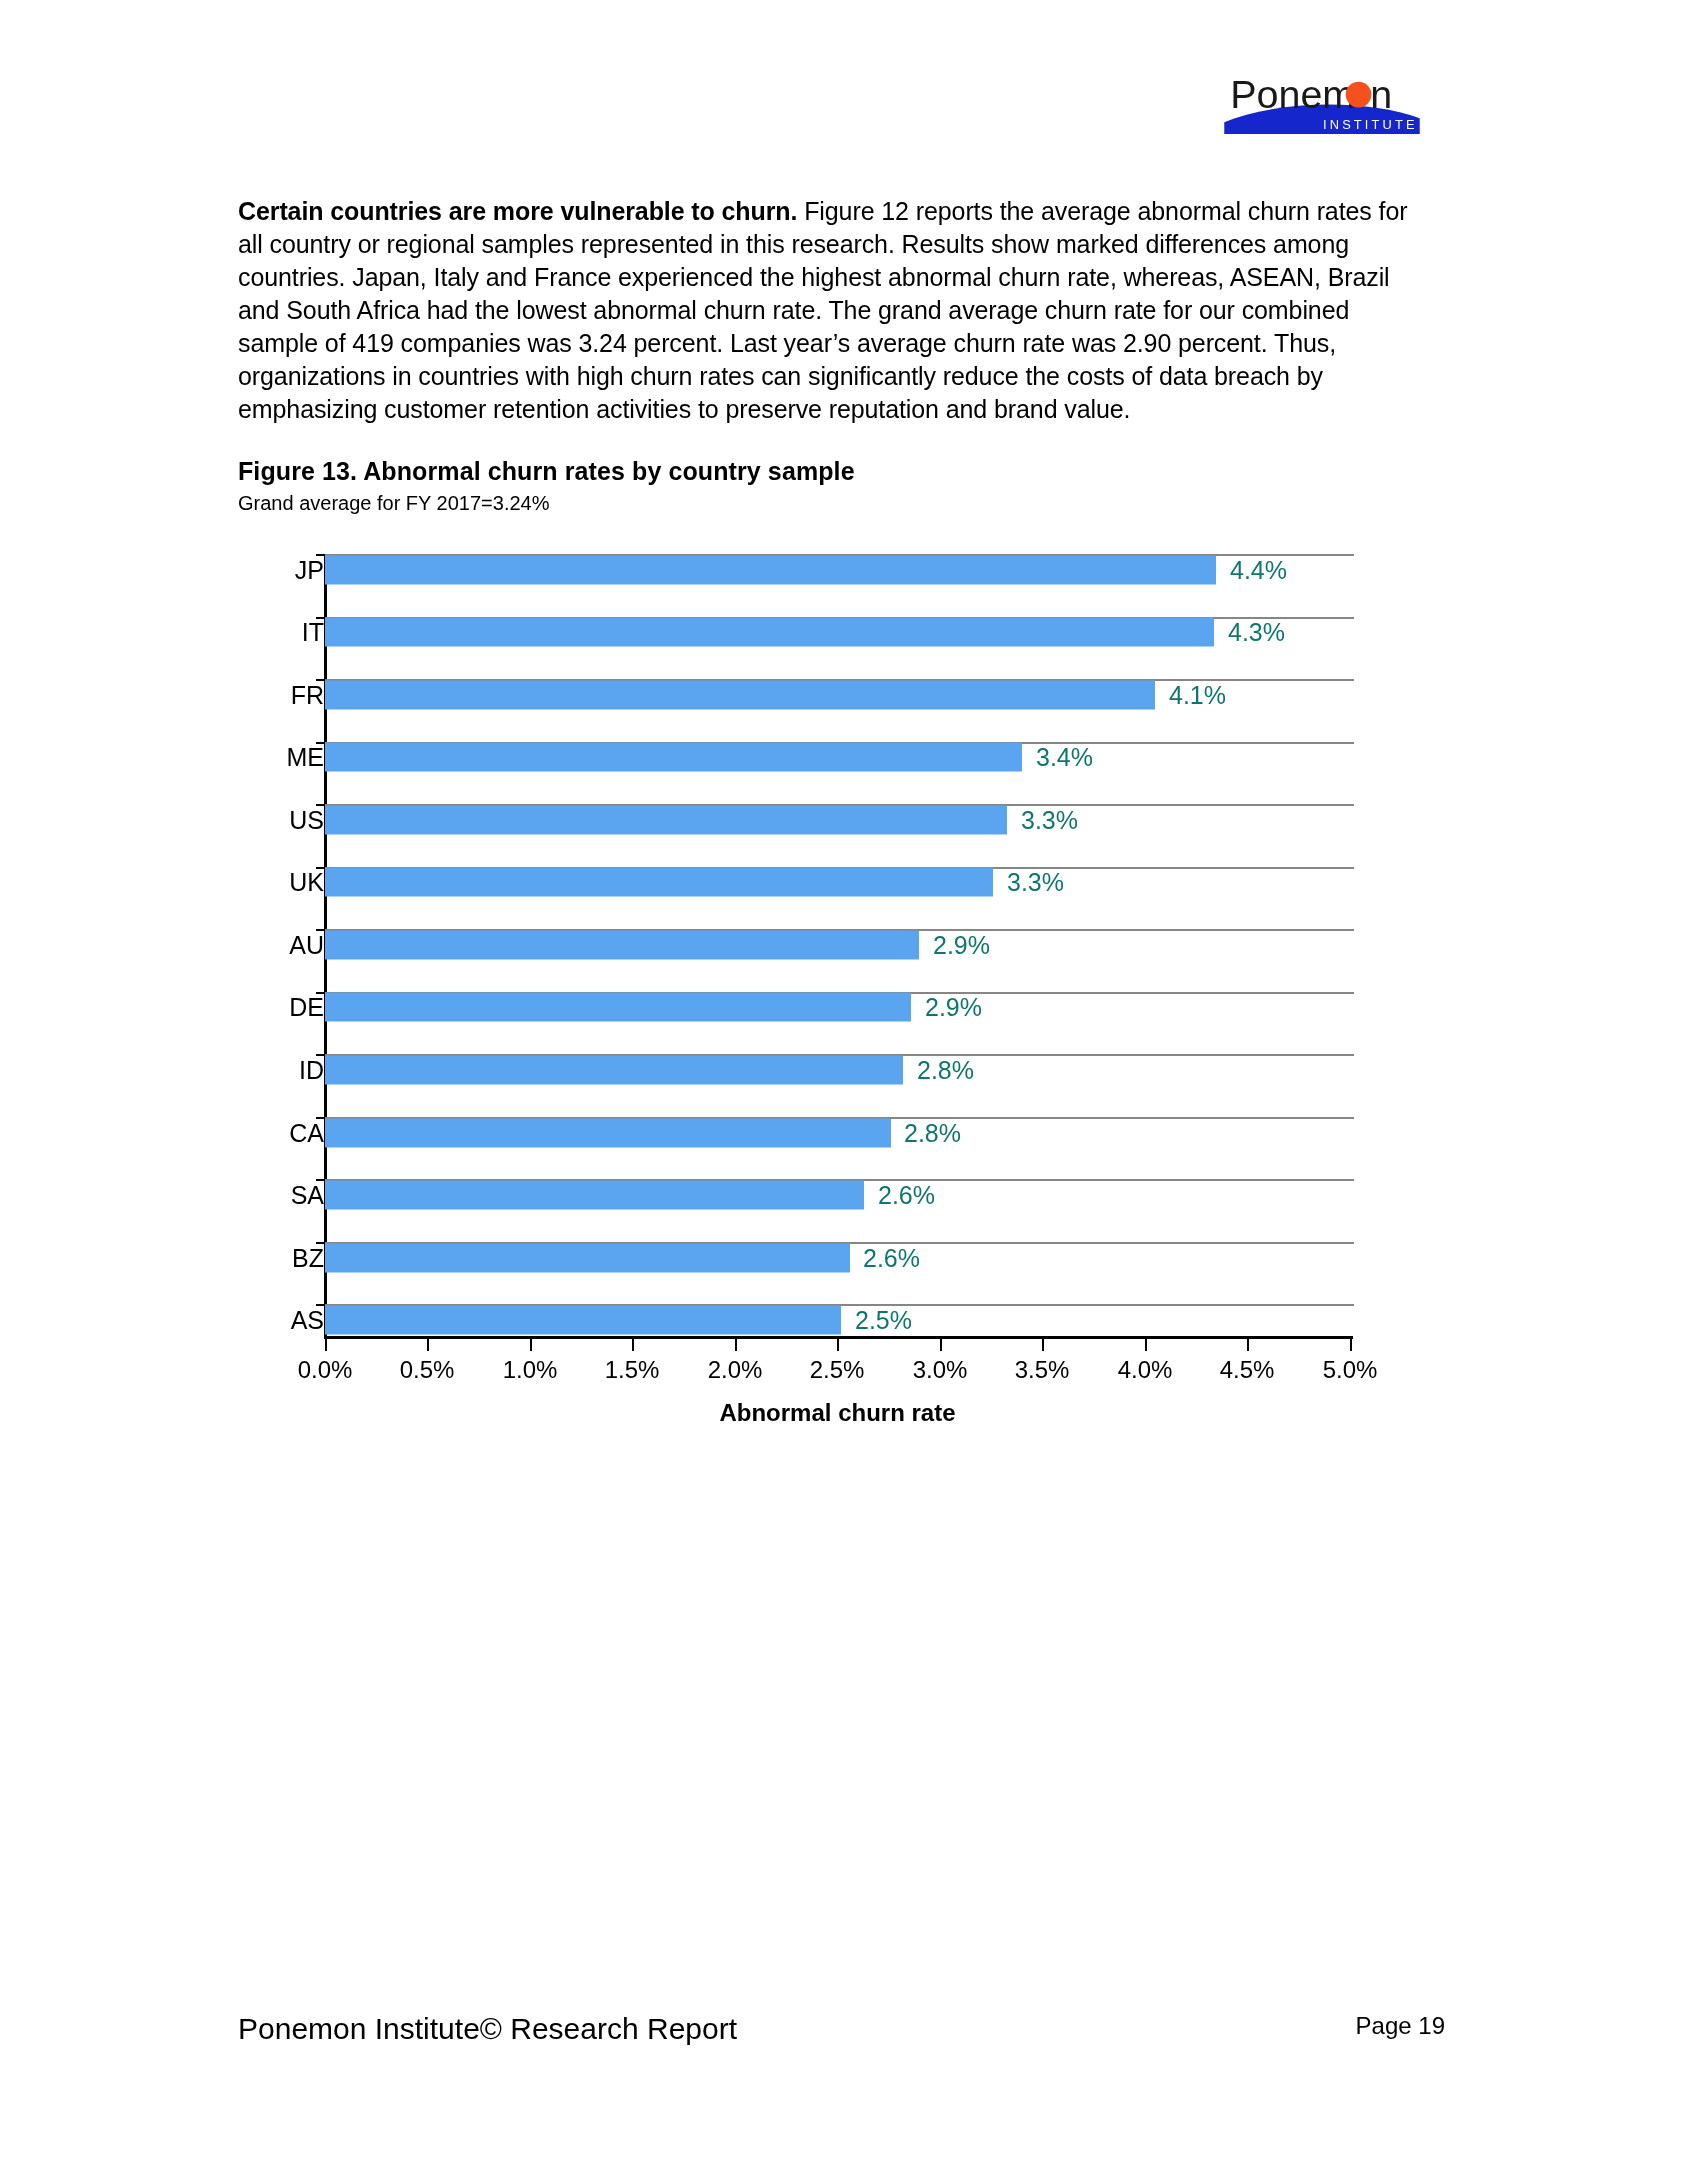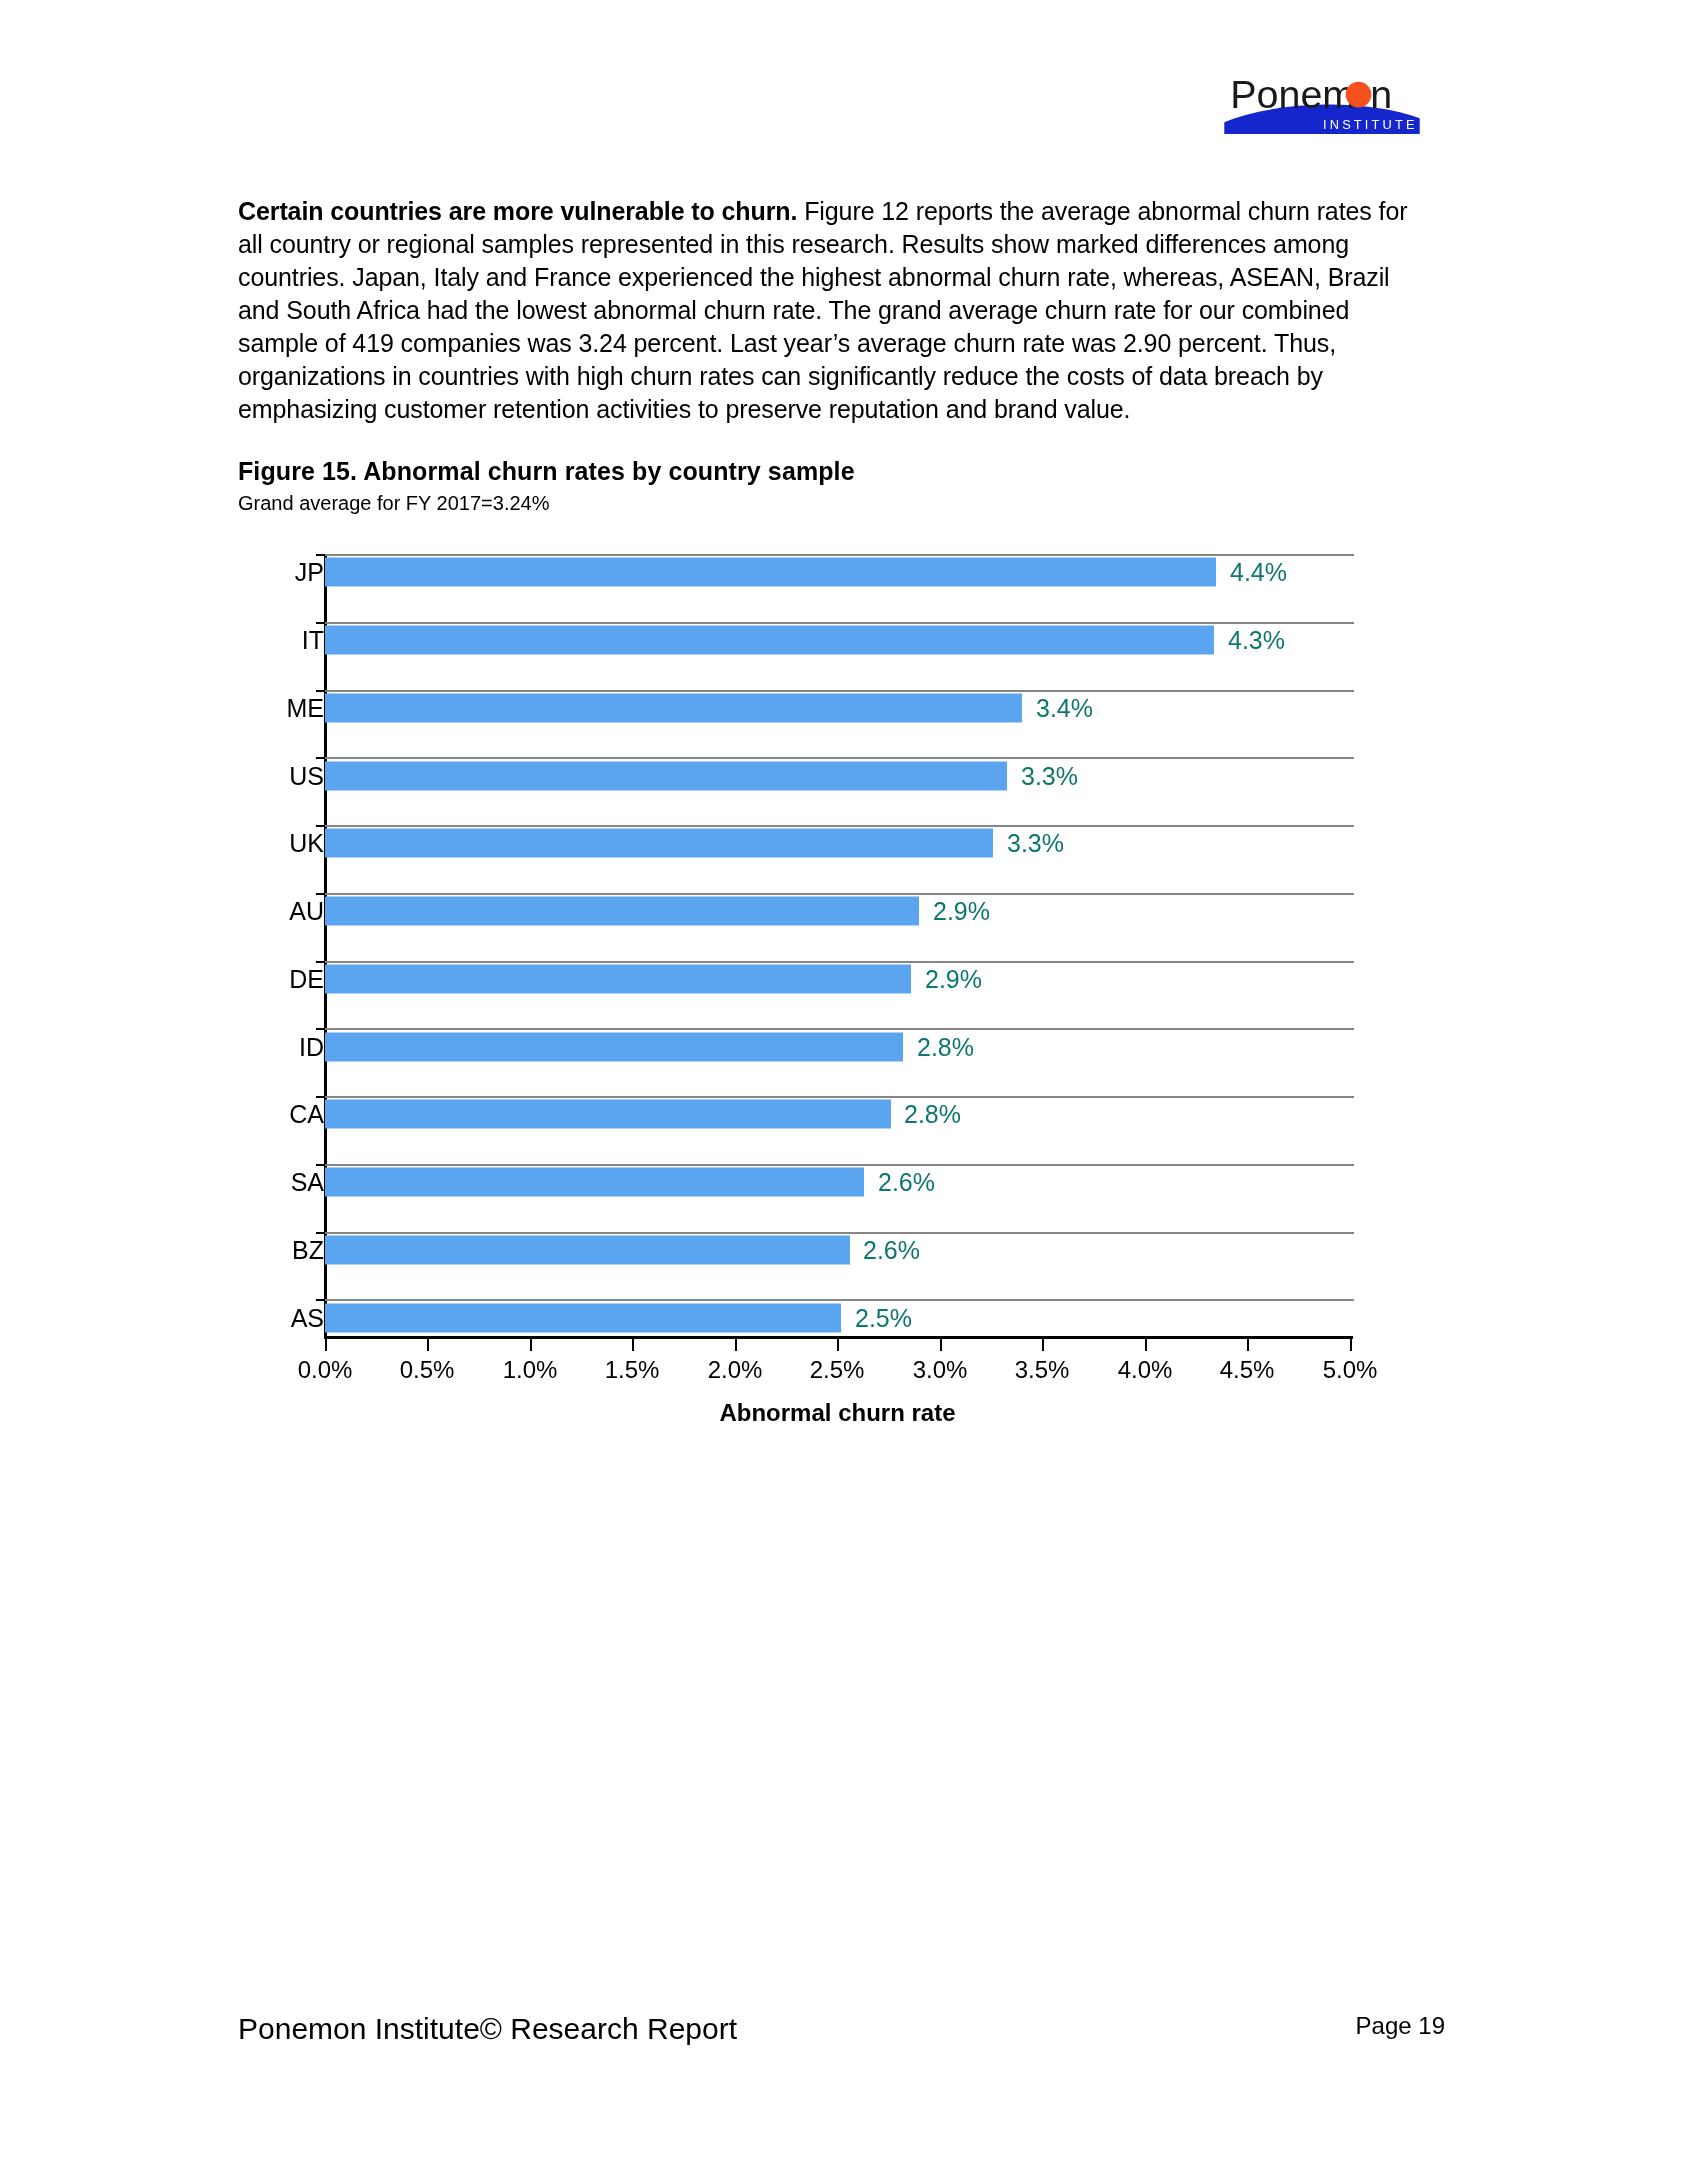--- a/index.html
+++ b/index.html
@@ -217,21 +217,21 @@
       <path d="M6 62 C58 40, 150 38, 204 58 L204 74 L6 74 Z" fill="#1526CC"></path>
       <text x="12" y="48" font-family="'Liberation Sans', sans-serif" font-size="40" fill="#1A1A1A">Ponem</text>
       <circle cx="142" cy="34" r="13" fill="#F4511E"></circle>
       <text x="154" y="48" font-family="'Liberation Sans', sans-serif" font-size="40" fill="#1A1A1A">n</text>
       <text x="106" y="69" font-family="'Liberation Sans', sans-serif" font-size="13" letter-spacing="3.2" fill="#FFFFFF">INSTITUTE</text>
     </svg>
   </div>
 
   <p class="body-copy"><span class="lead">Certain countries are more vulnerable to churn.</span><span> Figure 12 reports the average abnormal churn rates for all country or regional samples represented in this research. Results show marked differences among countries. Japan, Italy and France experienced the highest abnormal churn rate, whereas, ASEAN, Brazil and South Africa had the lowest abnormal churn rate.  The grand average churn rate for our combined sample of 419 companies was 3.24 percent. Last year’s average churn rate was 2.90 percent. Thus, organizations in countries with high churn rates can significantly reduce the costs of data breach by emphasizing customer retention activities to preserve reputation and brand value.</span></p>
 
-  <div class="fig-title">Figure 15. Abnormal churn rates by country sample</div>
+  <div class="fig-title">Figure 13. Abnormal churn rates by country sample</div>
   <div class="fig-sub">Grand average for FY 2017=3.24%</div>
 
   <div class="chart">
 
     <div class="axis-y"></div>
     <div class="axis-x"></div>
 
     <div class="plot">
       <div class="rows" id="bar-rows">
           <div class="row">
@@ -240,20 +240,27 @@
             <div class="cat-label">JP</div>
             <div class="bar" style="width: 891px; background: rgb(91, 165, 240);"></div>
             <div class="bar-label" style="left: 905px;">4.4%</div>
           </div>
           <div class="row">
             <div class="sep" style="background: rgb(134, 134, 134);"></div>
             <div class="tick"></div>
             <div class="cat-label">IT</div>
             <div class="bar" style="width: 889px; background: rgb(91, 165, 240);"></div>
             <div class="bar-label" style="left: 903px;">4.3%</div>
+          </div>
+          <div class="row">
+            <div class="sep" style="background: rgb(134, 134, 134);"></div>
+            <div class="tick"></div>
+            <div class="cat-label">FR</div>
+            <div class="bar" style="width: 830px; background: rgb(91, 165, 240);"></div>
+            <div class="bar-label" style="left: 844px;">4.1%</div>
           </div>
           <div class="row">
             <div class="sep" style="background: rgb(134, 134, 134);"></div>
             <div class="tick"></div>
             <div class="cat-label">ME</div>
             <div class="bar" style="width: 697px; background: rgb(91, 165, 240);"></div>
             <div class="bar-label" style="left: 711px;">3.4%</div>
           </div>
           <div class="row">
             <div class="sep" style="background: rgb(134, 134, 134);"></div>

